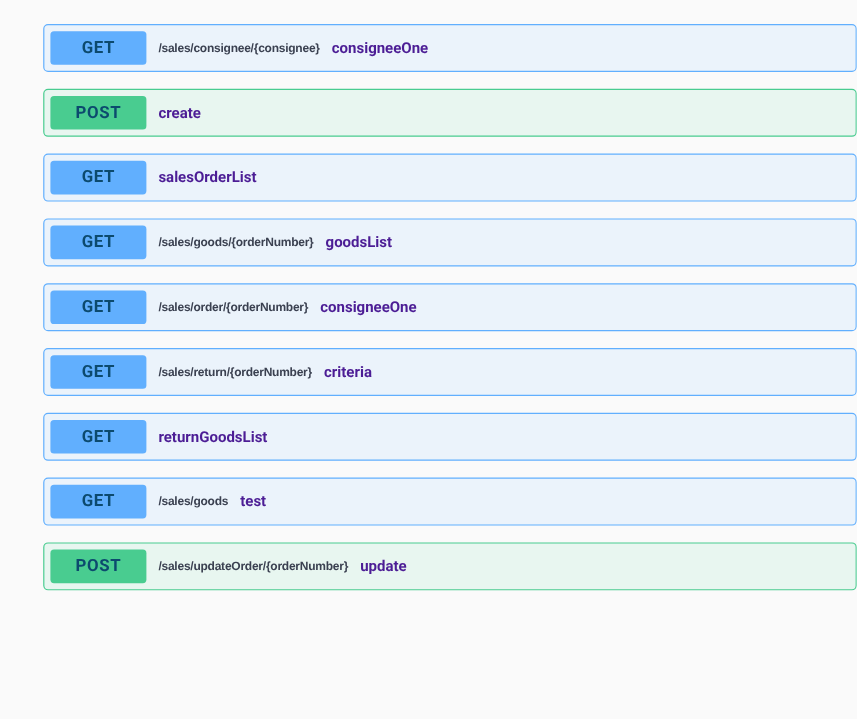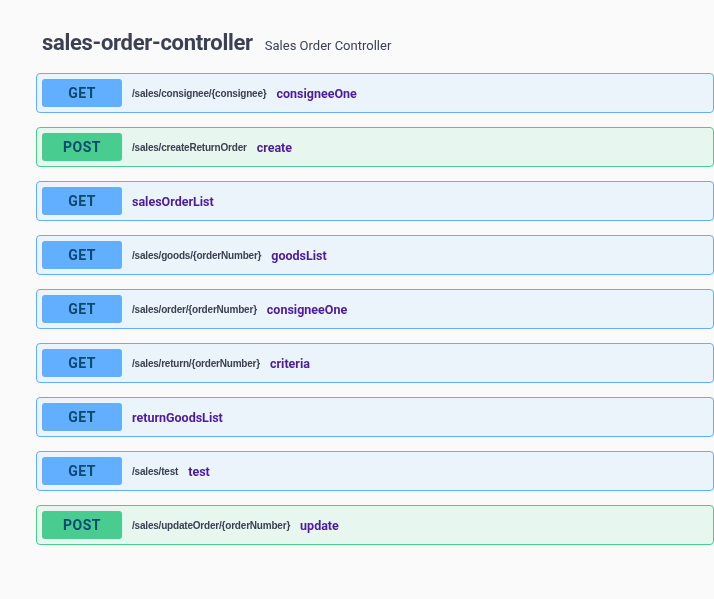--- a/index.html
+++ b/index.html
@@ -80,36 +80,31 @@
     font-size: 12.5px;
     color: #4c1d95;
     font-weight: 700;
   }
 </style>
 </head>
 <body>
 
 <div class="page">
 
-  <div class="tag-header">
-    <span class="tag-name">sales-order-controller</span>
-    <span class="tag-desc">Sales Order Controller</span>
-  </div>
 
   <div class="ops">
 
     <div class="op get">
       <span class="method-tag">GET</span>
       <span class="path">/sales/consignee/{consignee}</span>
       <span class="summary">consigneeOne</span>
     </div>
 
     <div class="op post">
       <span class="method-tag">POST</span>
-      <span class="path">/sales/createReturnOrder</span>
       <span class="summary">create</span>
     </div>
 
     <div class="op get">
       <span class="method-tag">GET</span>
       <span class="summary">salesOrderList</span>
     </div>
 
     <div class="op get">
       <span class="method-tag">GET</span>
@@ -129,21 +124,21 @@
       <span class="summary">criteria</span>
     </div>
 
     <div class="op get">
       <span class="method-tag">GET</span>
       <span class="summary">returnGoodsList</span>
     </div>
 
     <div class="op get">
       <span class="method-tag">GET</span>
-      <span class="path">/sales/test</span>
+      <span class="path">/sales/goods</span>
       <span class="summary">test</span>
     </div>
 
     <div class="op post">
       <span class="method-tag">POST</span>
       <span class="path">/sales/updateOrder/{orderNumber}</span>
       <span class="summary">update</span>
     </div>
 
   </div>

